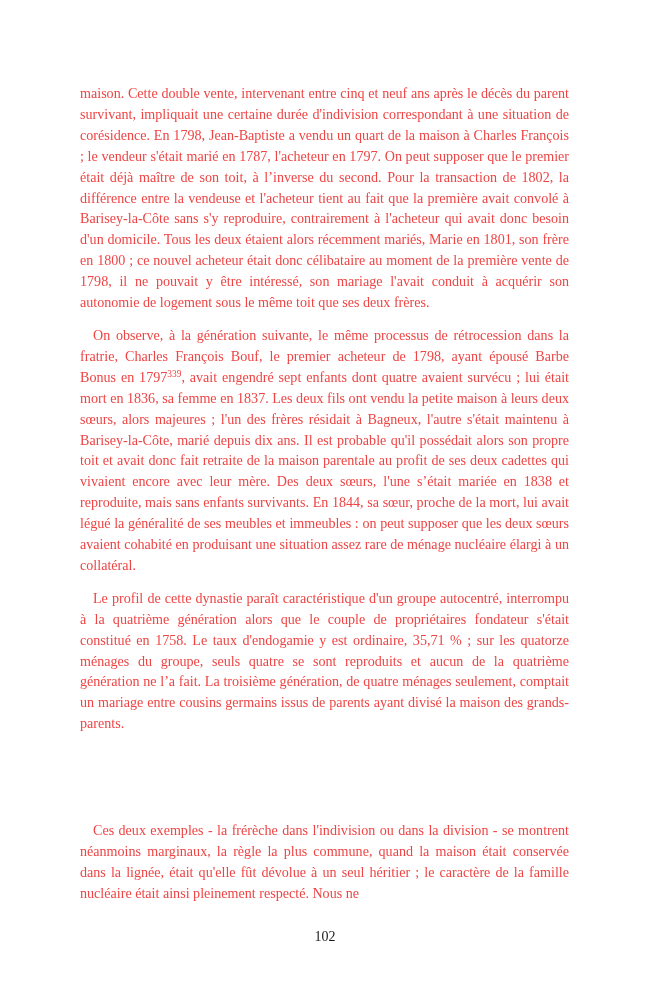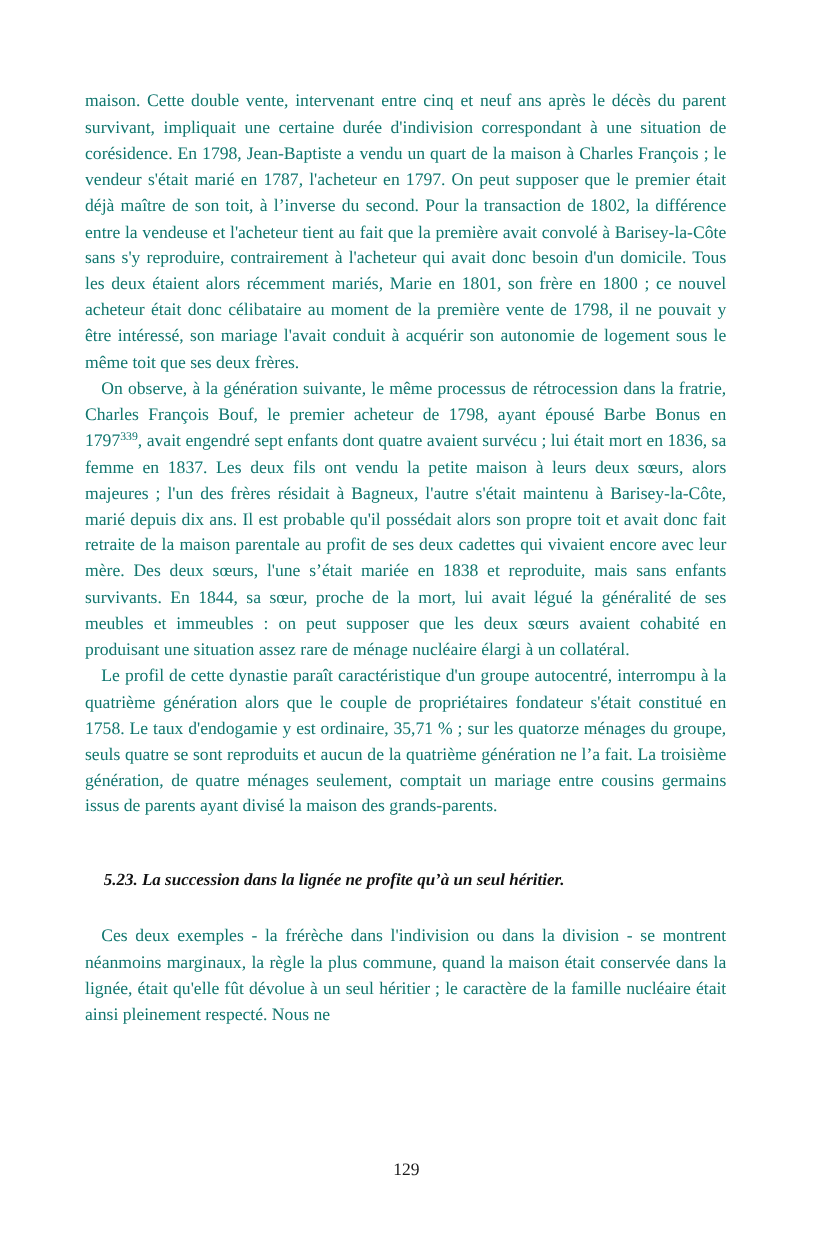--- a/index.html
+++ b/index.html
@@ -24,27 +24,27 @@
   }
 
   .content {
     position: absolute;
     left: 68px;
     top: 71px;
     width: 513px;
   }
 
   p.body-par {
-    margin: 0;
+    margin: 12px;
     font-size: 14.1px;
     line-height: 20.9px;
     text-align: justify;
     text-justify: inter-word;
     text-indent: 0;
-    color: #0f766e;
+    color: #ef4444;
     hyphens: none;
     -webkit-hyphens: none;
   }
 
   p.body-par.indented {
     text-indent: 13px;
   }
 
   sup.fn-ref {
     font-size: 9.4px;
@@ -116,24 +116,23 @@
   <div class="content">
 
     <p class="body-par">maison. Cette double vente, intervenant entre cinq et neuf ans après le décès du parent survivant, impliquait une certaine durée d'indivision correspondant à une situation de corésidence. En 1798, Jean-Baptiste a vendu un quart de la maison à Charles François ; le vendeur s'était marié en 1787, l'acheteur en 1797. On peut supposer que le premier était déjà maître de son toit, à l’inverse du second. Pour la transaction de 1802, la différence entre la vendeuse et l'acheteur tient au fait que la première avait convolé à Barisey-la-Côte sans s'y reproduire, contrairement à l'acheteur qui avait donc besoin d'un domicile. Tous les deux étaient alors récemment mariés, Marie en 1801, son frère en 1800 ; ce nouvel acheteur était donc célibataire au moment de la première vente de 1798, il ne pouvait y être intéressé, son mariage l'avait conduit à acquérir son autonomie de logement sous le même toit que ses deux frères.</p>
 
     <p class="body-par indented"><span>On observe, à la génération suivante, le même processus de rétrocession dans la fratrie, Charles François Bouf, le premier acheteur de 1798, ayant épousé Barbe Bonus en 1797</span><sup class="fn-ref">339</sup><span>, avait engendré sept enfants dont quatre avaient survécu ; lui était mort en 1836, sa femme en 1837. Les deux fils ont vendu la petite maison à leurs deux sœurs, alors majeures ; l'un des frères résidait à Bagneux, l'autre s'était maintenu à Barisey-la-Côte, marié depuis dix ans. Il est probable qu'il possédait alors son propre toit et avait donc fait retraite de la maison parentale au profit de ses deux cadettes qui vivaient encore avec leur mère. Des deux sœurs, l'une s’était mariée en 1838 et reproduite, mais sans enfants survivants. En 1844, sa sœur, proche de la mort, lui avait légué la généralité de ses meubles et immeubles : on peut supposer que les deux sœurs avaient cohabité en produisant une situation assez rare de ménage nucléaire élargi à un collatéral.</span></p>
 
     <p class="body-par indented">Le profil de cette dynastie paraît caractéristique d'un groupe autocentré, interrompu à la quatrième génération alors que le couple de propriétaires fondateur s'était constitué en 1758. Le taux d'endogamie y est ordinaire, 35,71 % ; sur les quatorze ménages du groupe, seuls quatre se sont reproduits et aucun de la quatrième génération ne l’a fait. La troisième génération, de quatre ménages seulement, comptait un mariage entre cousins germains issus de parents ayant divisé la maison des grands-parents.</p>
 
     <div class="gap-before-heading"></div>
 
-    <h3 class="section-heading">5.23. La succession dans la lignée ne profite qu’à un seul héritier.</h3>
 
     <div class="gap-after-heading"></div>
 
     <p class="body-par indented">Ces deux exemples - la frérèche dans l'indivision ou dans la division - se montrent néanmoins marginaux, la règle la plus commune, quand la maison était conservée dans la lignée, était qu'elle fût dévolue à un seul héritier ; le caractère de la famille nucléaire était ainsi pleinement respecté. Nous ne</p>
 
   </div>
 
 
-  <div class="page-number">129</div>
+  <div class="page-number">102</div>
 
 </div>
 
 </body></html>

